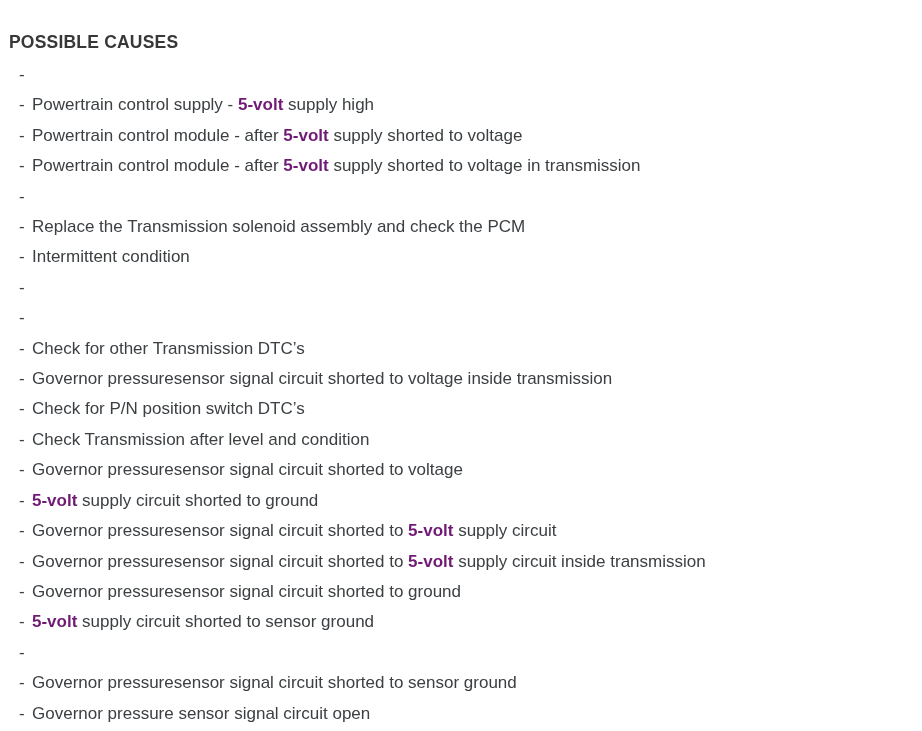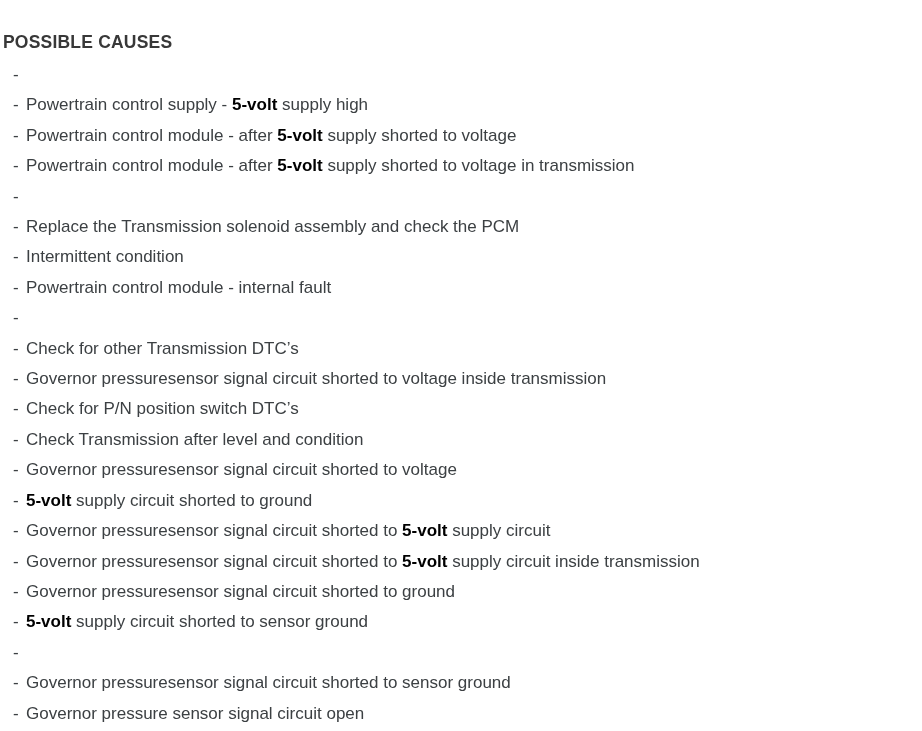--- a/index.html
+++ b/index.html
@@ -9,20 +9,21 @@
   }
   body {
     width: 922px;
     height: 731px;
     overflow: hidden;
     font-family: "Liberation Sans", "DejaVu Sans", sans-serif;
     color: #3c4043;
   }
   .page {
     padding: 31px 0 0 3px;
+    margin-left: 6px;
   }
   .section-title {
     margin: 0;
     font-size: 17.5px;
     line-height: 22px;
     font-weight: 700;
     color: #383838;
     letter-spacing: 0.2px;
   }
   .cause-list {
@@ -39,21 +40,21 @@
   }
   .bullet {
     display: inline-block;
     margin-left: 10px;
     width: 13px;
     flex: 0 0 13px;
     color: #3c4043;
   }
   .item-text .seg-bold {
     font-weight: 700;
-    color: #000000;
+    color: #701a75;
   }
 </style>
 </head>
 <body>
 
 <div class="page">
   <h2 class="section-title">POSSIBLE CAUSES</h2>
   <ul class="cause-list" id="cause-list">
       <li class="cause-item">
     <span class="bullet">-</span>
@@ -76,21 +77,20 @@
       <li class="cause-item">
     <span class="bullet">-</span>
     <span class="item-text"><span class="seg">Replace the Transmission solenoid assembly and check the PCM</span></span>
   </li>
       <li class="cause-item">
     <span class="bullet">-</span>
     <span class="item-text"><span class="seg">Intermittent condition</span></span>
   </li>
       <li class="cause-item">
     <span class="bullet">-</span>
-    <span class="item-text"><span class="seg">Powertrain control module - internal fault</span></span>
   </li>
       <li class="cause-item">
     <span class="bullet">-</span>
   </li>
       <li class="cause-item">
     <span class="bullet">-</span>
     <span class="item-text"><span class="seg">Check for other Transmission DTC’s</span></span>
   </li>
       <li class="cause-item">
     <span class="bullet">-</span>

